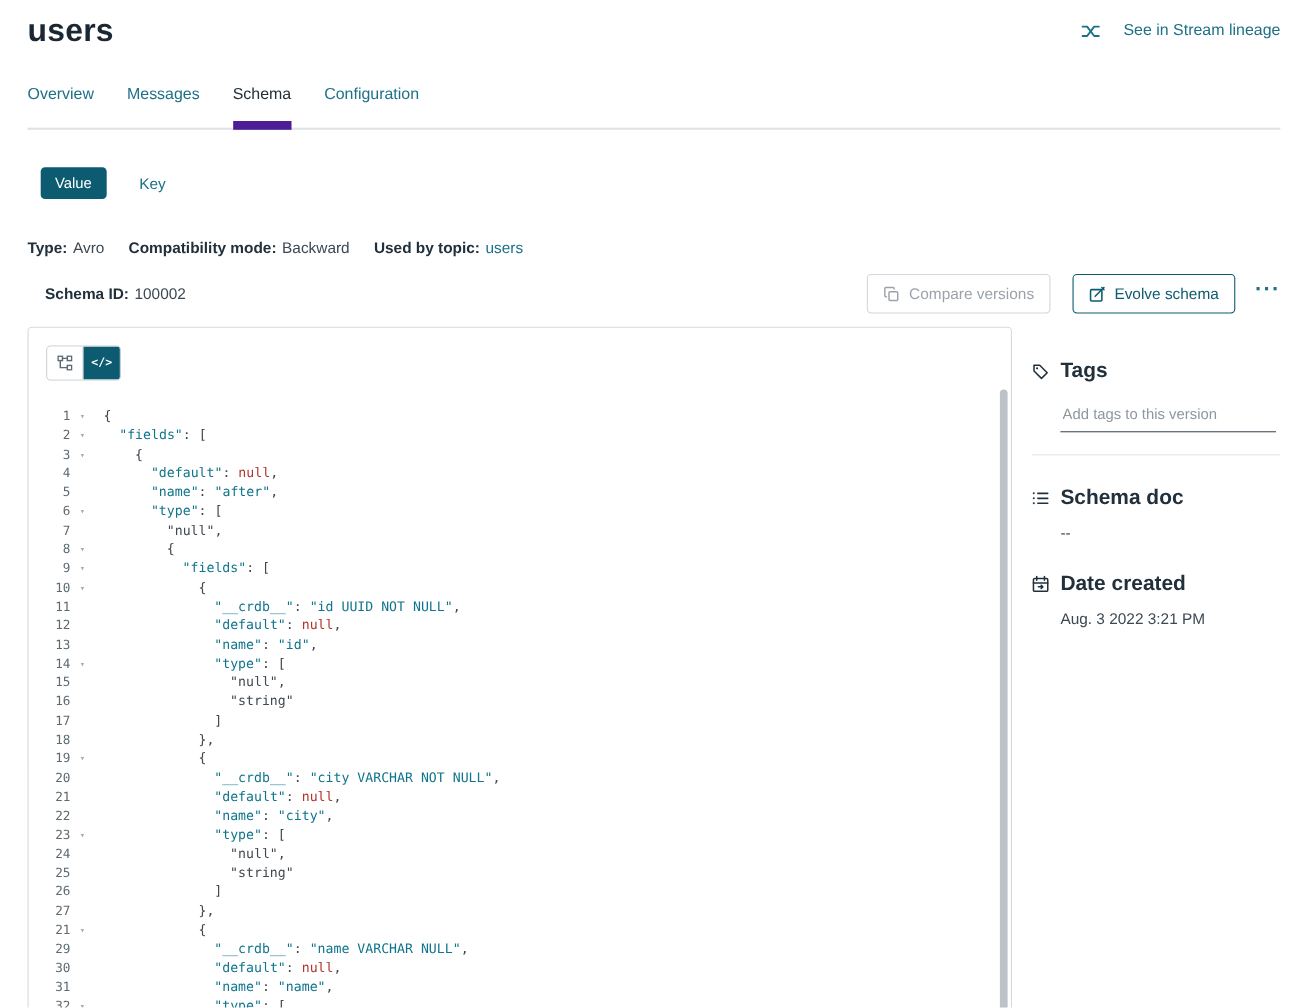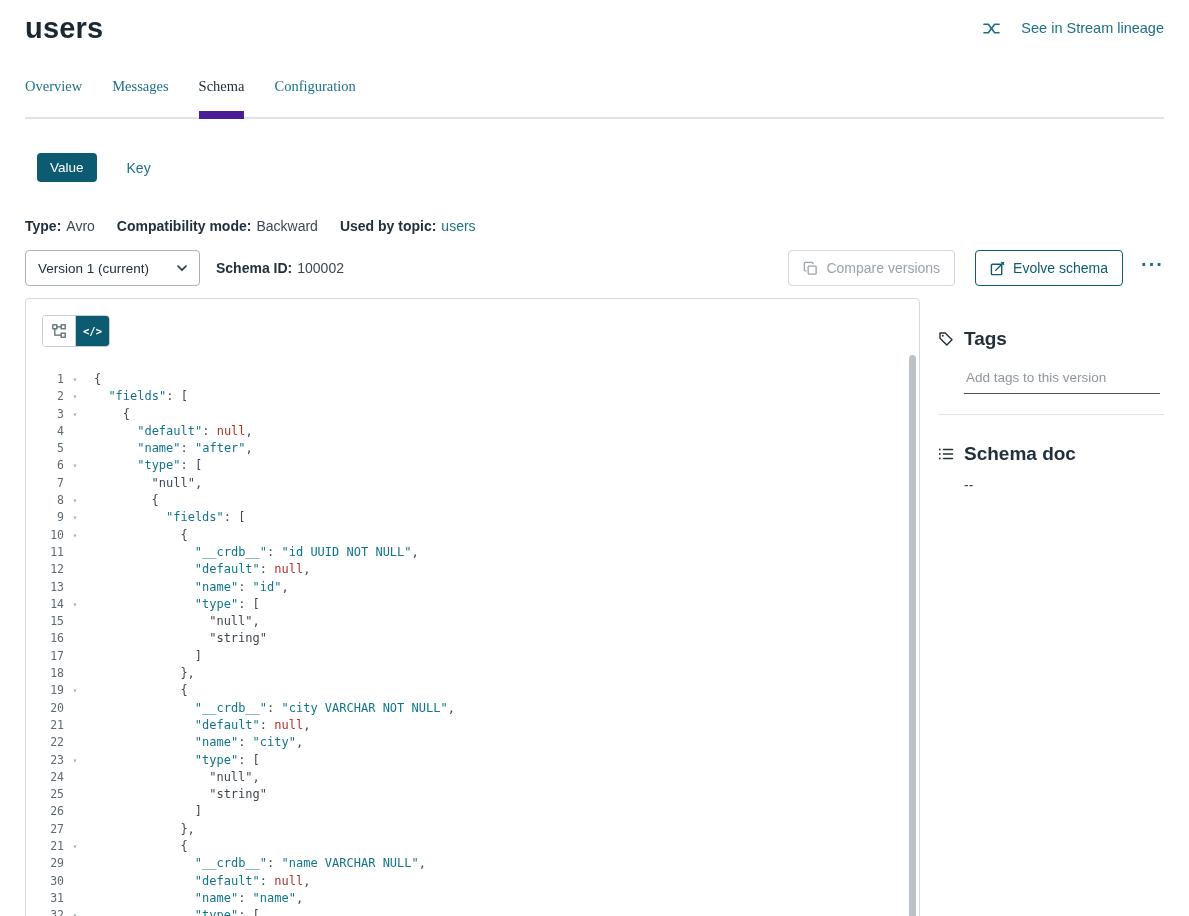--- a/index.html
+++ b/index.html
@@ -6,21 +6,21 @@
   html, body { width: 1189px; height: 916px; overflow: hidden; background: #ffffff; }
   body { font-family: "Liberation Sans", sans-serif; color: #3c4852; }
   .container { padding: 0 25px; }
 
   
   .header-row { display: flex; justify-content: space-between; align-items: center; padding-top: 10px; height: 46px; }
   .page-title { font-size: 29px; font-weight: 700; color: #1b2733; letter-spacing: .2px; }
   .lineage-link { display: flex; align-items: center; gap: 21px; color: #1e7088; font-size: 14.5px; font-weight: 500; cursor: pointer; }
 
   
-  .tabs { display: flex; gap: 30px; margin-top: 32px; border-bottom: 2px solid #dfe3e7; font-family: Liberation Serif, serif; }
+  .tabs { display: flex; gap: 30px; margin-top: 32px; border-bottom: 2px solid #dfe3e7; }
   .tab { font-size: 14.5px; color: #1e7088; padding-bottom: 16px; cursor: pointer; }
   .tab.active { color: #222f3a; font-weight: 500; border-bottom: 8px solid #4c1d95; margin-bottom: -2px; }
 
   
   .toggle-row { margin-top: 34px; display: flex; align-items: center; gap: 30px; padding-left: 12px; }
   .value-btn { background: #0c5b70; color: #fff; font-size: 13.5px; padding: 7px 13px; border-radius: 4px; border: none; cursor: pointer; font-family: inherit; }
   .key-btn { color: #1e7088; font-size: 14px; cursor: pointer; }
 
   
   .meta-row { margin-top: 36px; font-size: 14px; display: flex; gap: 22px; align-items: baseline; }
@@ -103,28 +103,20 @@
     </span>
     <span class="meta-item">
       <span class="lbl">Compatibility mode:</span><span>Backward</span>
     </span>
     <span class="meta-item">
       <span class="lbl">Used by topic:</span><span class="meta-link">users</span>
     </span>
   </div>
 
   <div class="controls-row">
-    <div class="version-select">
-      <span>Version 1 (current)</span>
-      <span class="sb-icon">
-        <svg width="10" height="7" viewBox="0 0 10 7" fill="none" stroke="#22303c" stroke-width="1.6" stroke-linecap="round">
-            <path d="M1 1l4 4 4-4"></path>
-          </svg>
-      </span>
-    </div>
     <div class="schema-id">
       <span class="lbl">Schema ID:</span><span>100002</span>
     </div>
     <div class="ctrl-spacer"></div>
     <button class="btn btn-compare">
       <span class="sb-icon">
         <svg width="15" height="15" viewBox="0 0 16 16" fill="none" stroke="#9aa3ab" stroke-width="1.4">
           <rect x="5.5" y="5.5" width="8.5" height="8.5" rx="1"></rect>
           <path d="M10.5 3.5v-1a1 1 0 0 0-1-1h-7a1 1 0 0 0-1 1v7a1 1 0 0 0 1 1h1"></path>
         </svg>
@@ -225,17 +217,30 @@
               <circle cx="1.8" cy="3.5" r="0.9" fill="#22303c" stroke="none"></circle>
               <circle cx="1.8" cy="8" r="0.9" fill="#22303c" stroke="none"></circle>
               <circle cx="1.8" cy="12.5" r="0.9" fill="#22303c" stroke="none"></circle>
             </svg>
           </span>
           <span>Schema doc</span>
         </div>
         <div class="sb-value">--</div>
       </div>
 
+      <div class="sb-section">
+        <div class="sb-head">
+          <span class="sb-icon">
+            <svg width="16" height="16" viewBox="0 0 16 16" fill="none" stroke="#22303c" stroke-width="1.4" stroke-linecap="round" stroke-linejoin="round">
+              <rect x="1.5" y="3" width="13" height="11.5" rx="1"></rect>
+              <path d="M4.5 1v3.5M11.5 1v3.5M1.5 7h13"></path>
+              <path d="M6 10.5h4M8.5 9l1.5 1.5L8.5 12"></path>
+            </svg>
+          </span>
+          <span>Date created</span>
+        </div>
+        <div class="sb-value">Aug. 3 2022 3:21 PM</div>
+      </div>
 
     </div>
   </div>
 
 </div>
 
 </body></html>

